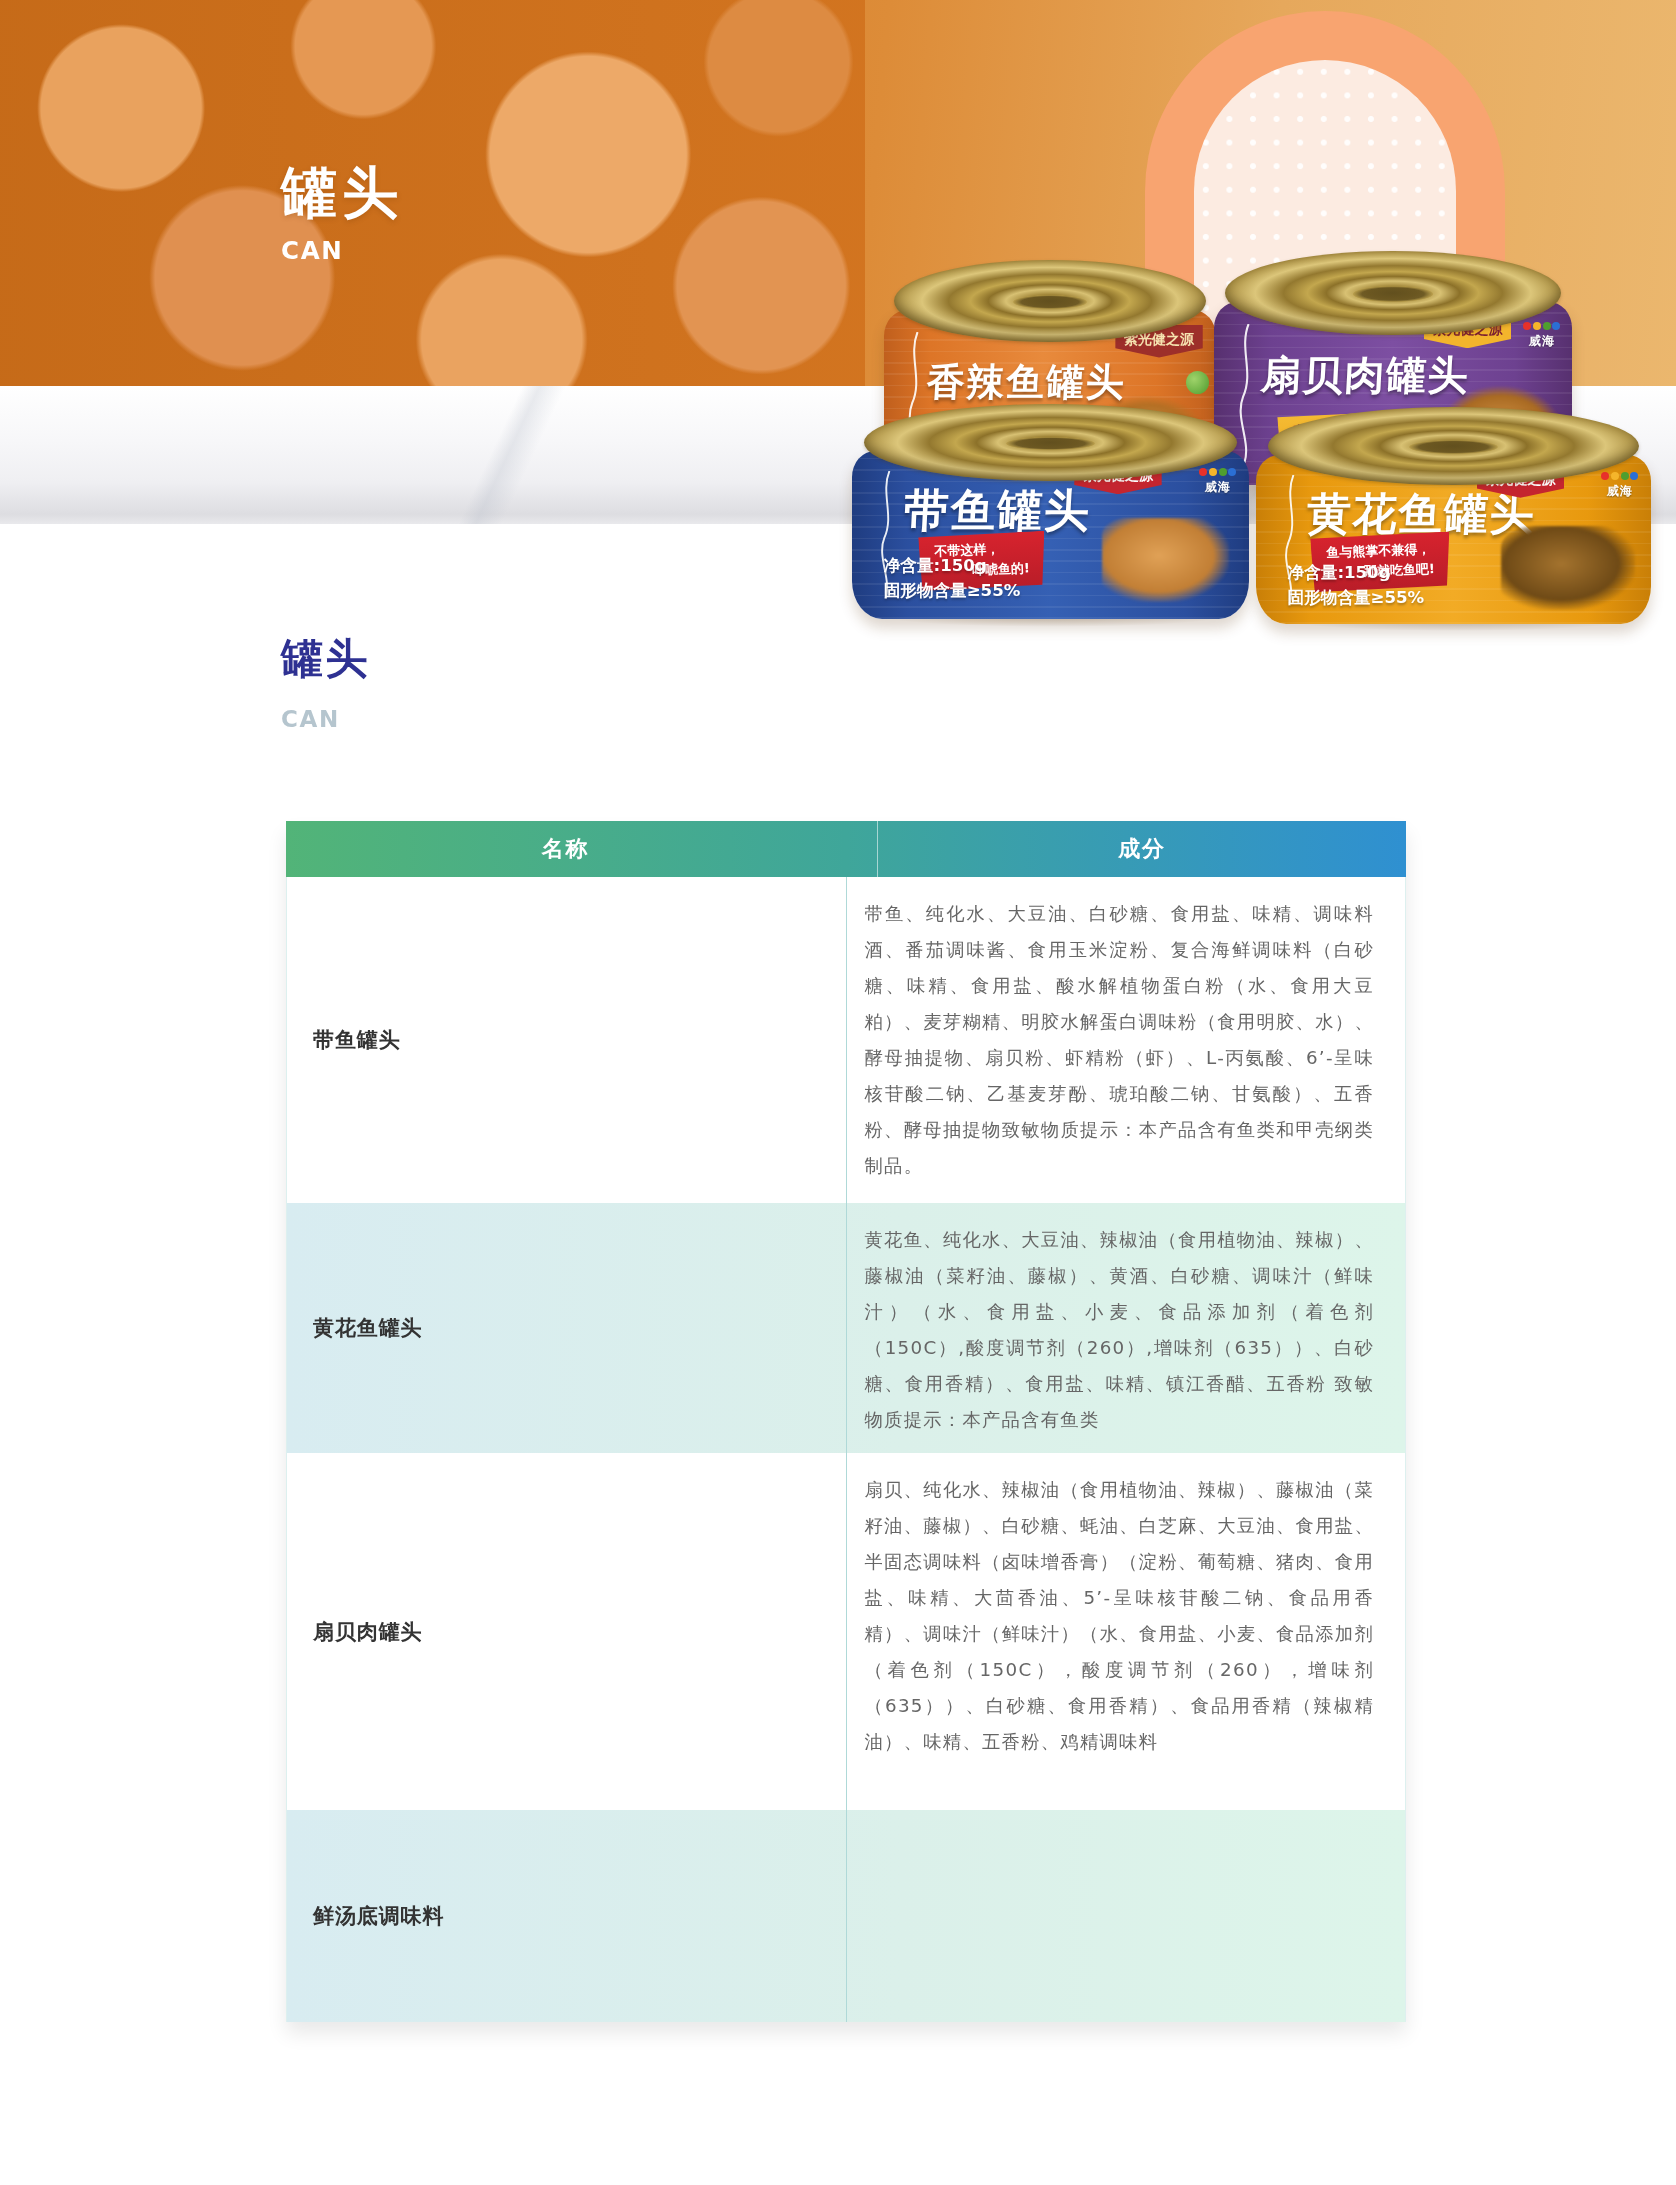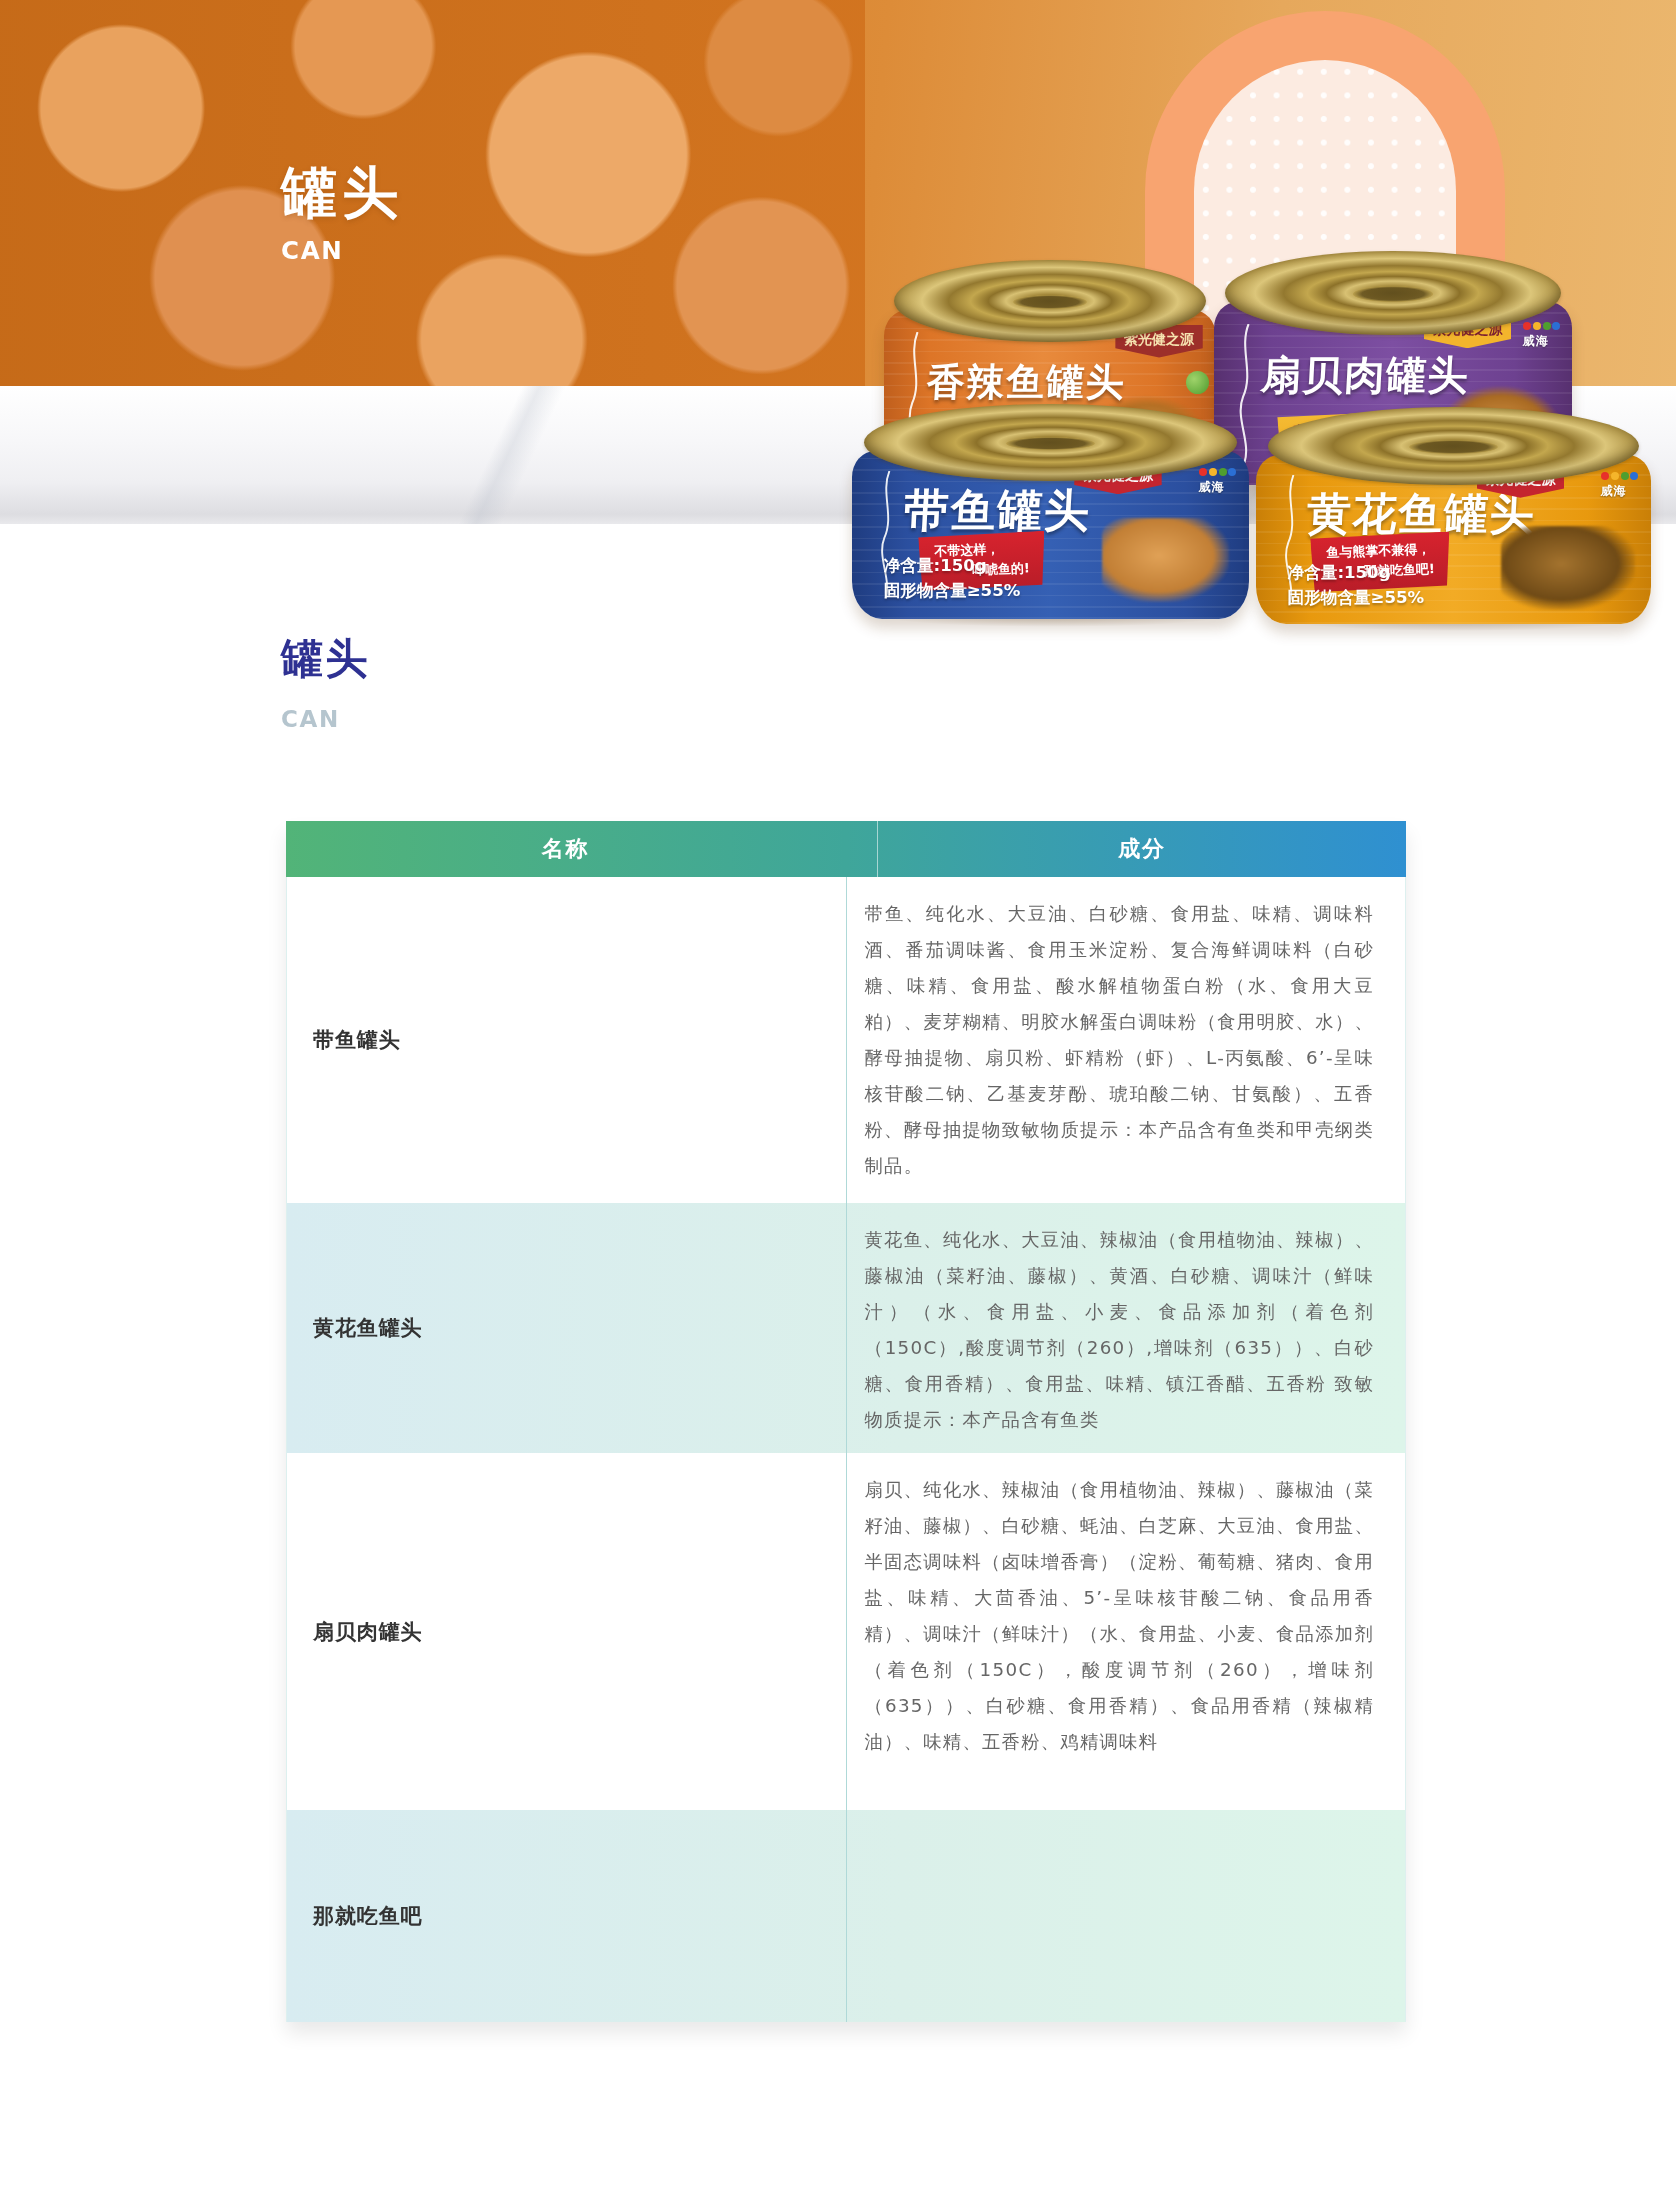--- a/index.html
+++ b/index.html
@@ -57,21 +57,21 @@
   .can-title{position:absolute;left:13%;color:#ffffff;font-weight:bold;
     text-shadow:0 2.6px 3.5px rgba(0,0,0,.35);letter-spacing:1.7px;transform:skewX(-3deg);white-space:nowrap;}
   .can-badge{position:absolute;font-weight:bold;text-align:center;line-height:1.1;padding:7px 8.7px 10.5px;
     clip-path:polygon(0 0,100% 0,100% 72%,50% 100%,0 72%);white-space:nowrap;}
   .can-ribbon{position:absolute;transform:rotate(-2deg);padding:7px 15.7px 8.7px;line-height:1.55;
     clip-path:polygon(0 4%,100% 0,97% 96%,2% 100%);font-weight:bold;white-space:nowrap;}
   .can-ribbon .l2{padding-left:37px;}
   .can-net{position:absolute;color:#ffffff;font-weight:bold;line-height:1.5;
     text-shadow:0 1.7px 2.6px rgba(0,0,0,.3);white-space:nowrap;}
   .food-blob{position:absolute;border-radius:45%;filter:blur(0.9px);}
-  .brand-logo{position:absolute;text-align:left;}
+  .brand-logo{position:absolute;text-align:center;}
   .brand-logo .dots span{display:inline-block;width:7.9px;height:7.9px;border-radius:50%;margin:0 0.9px;}
   .brand-logo .cn{color:#ffffff;font-size:12.2px;font-weight:bold;letter-spacing:0.9px;
     text-shadow:0 0.9px 1.7px rgba(0,0,0,.4);}
   .green-dot{position:absolute;width:23px;height:23px;border-radius:50%;
     background:radial-gradient(circle at 35% 35%, #9fd36a, #4f9e2f);}
 
   
   .can-orange{left:884px;top:260px;width:332px;height:229px;z-index:3;}
   .can-orange .can-body{background:linear-gradient(90deg,#c05f1d 0%,#dd7527 14%,#e88a3c 48%,#dd7527 82%,#c05f1d 100%);}
   .can-orange .can-title{top:26%;font-size:38px;}
@@ -272,20 +272,20 @@
       <div class="cell name">黄花鱼罐头</div>
       <div class="cell ing">黄花鱼、纯化水、大豆油、辣椒油（食用植物油、辣椒）、藤椒油（菜籽油、藤椒）、黄酒、白砂糖、调味汁（鲜味汁）（水、食用盐、小麦、食品添加剂（着色剂（150C）,酸度调节剂（260）,增味剂（635））、白砂糖、食用香精）、食用盐、味精、镇江香醋、五香粉 致敏物质提示：本产品含有鱼类</div>
     </div>
 
     <div class="trow r3">
       <div class="cell name">扇贝肉罐头</div>
       <div class="cell ing">扇贝、纯化水、辣椒油（食用植物油、辣椒）、藤椒油（菜籽油、藤椒）、白砂糖、蚝油、白芝麻、大豆油、食用盐、半固态调味料（卤味增香膏）（淀粉、葡萄糖、猪肉、食用盐、味精、大茴香油、5’-呈味核苷酸二钠、食品用香精）、调味汁（鲜味汁）（水、食用盐、小麦、食品添加剂（着色剂（150C），酸度调节剂（260），增味剂（635））、白砂糖、食用香精）、食品用香精（辣椒精油）、味精、五香粉、鸡精调味料</div>
     </div>
 
     <div class="trow r4 alt">
-      <div class="cell name">那就吃鱼吧</div>
+      <div class="cell name">鲜汤底调味料</div>
       <div class="cell ing">
       </div>
     </div>
   </div>
 
 </div>
 
 
 </body></html>

